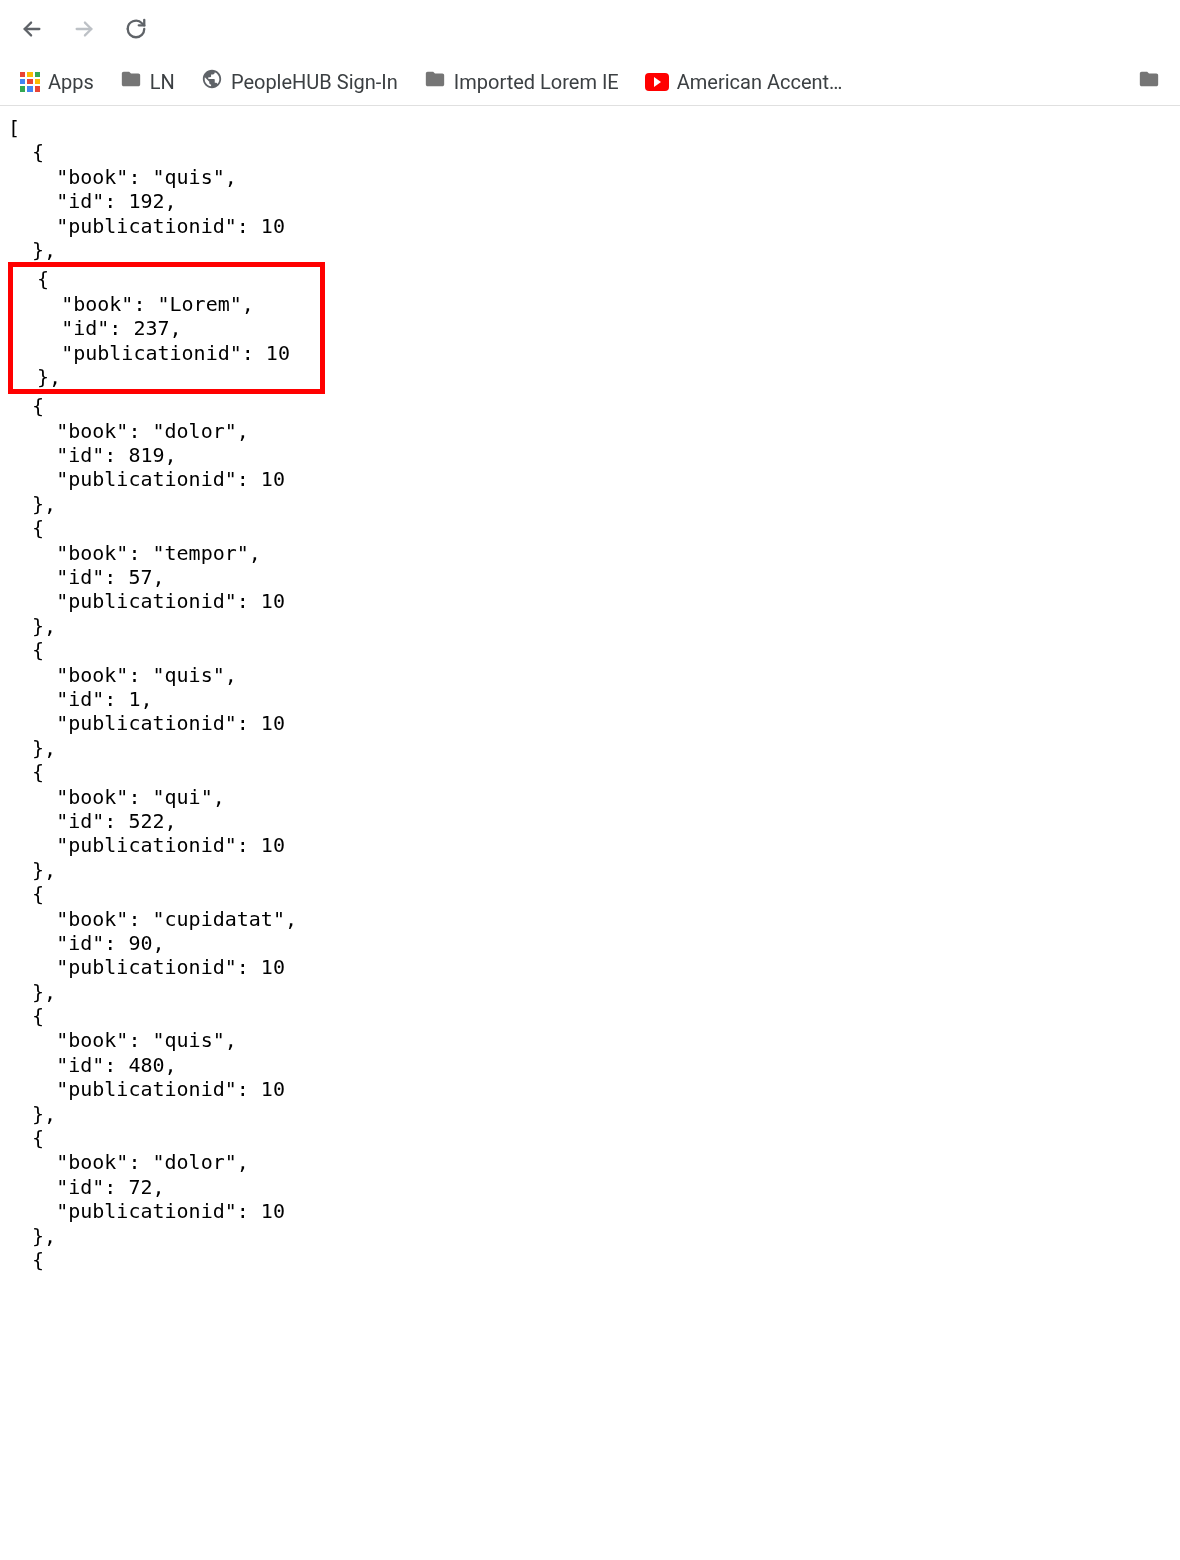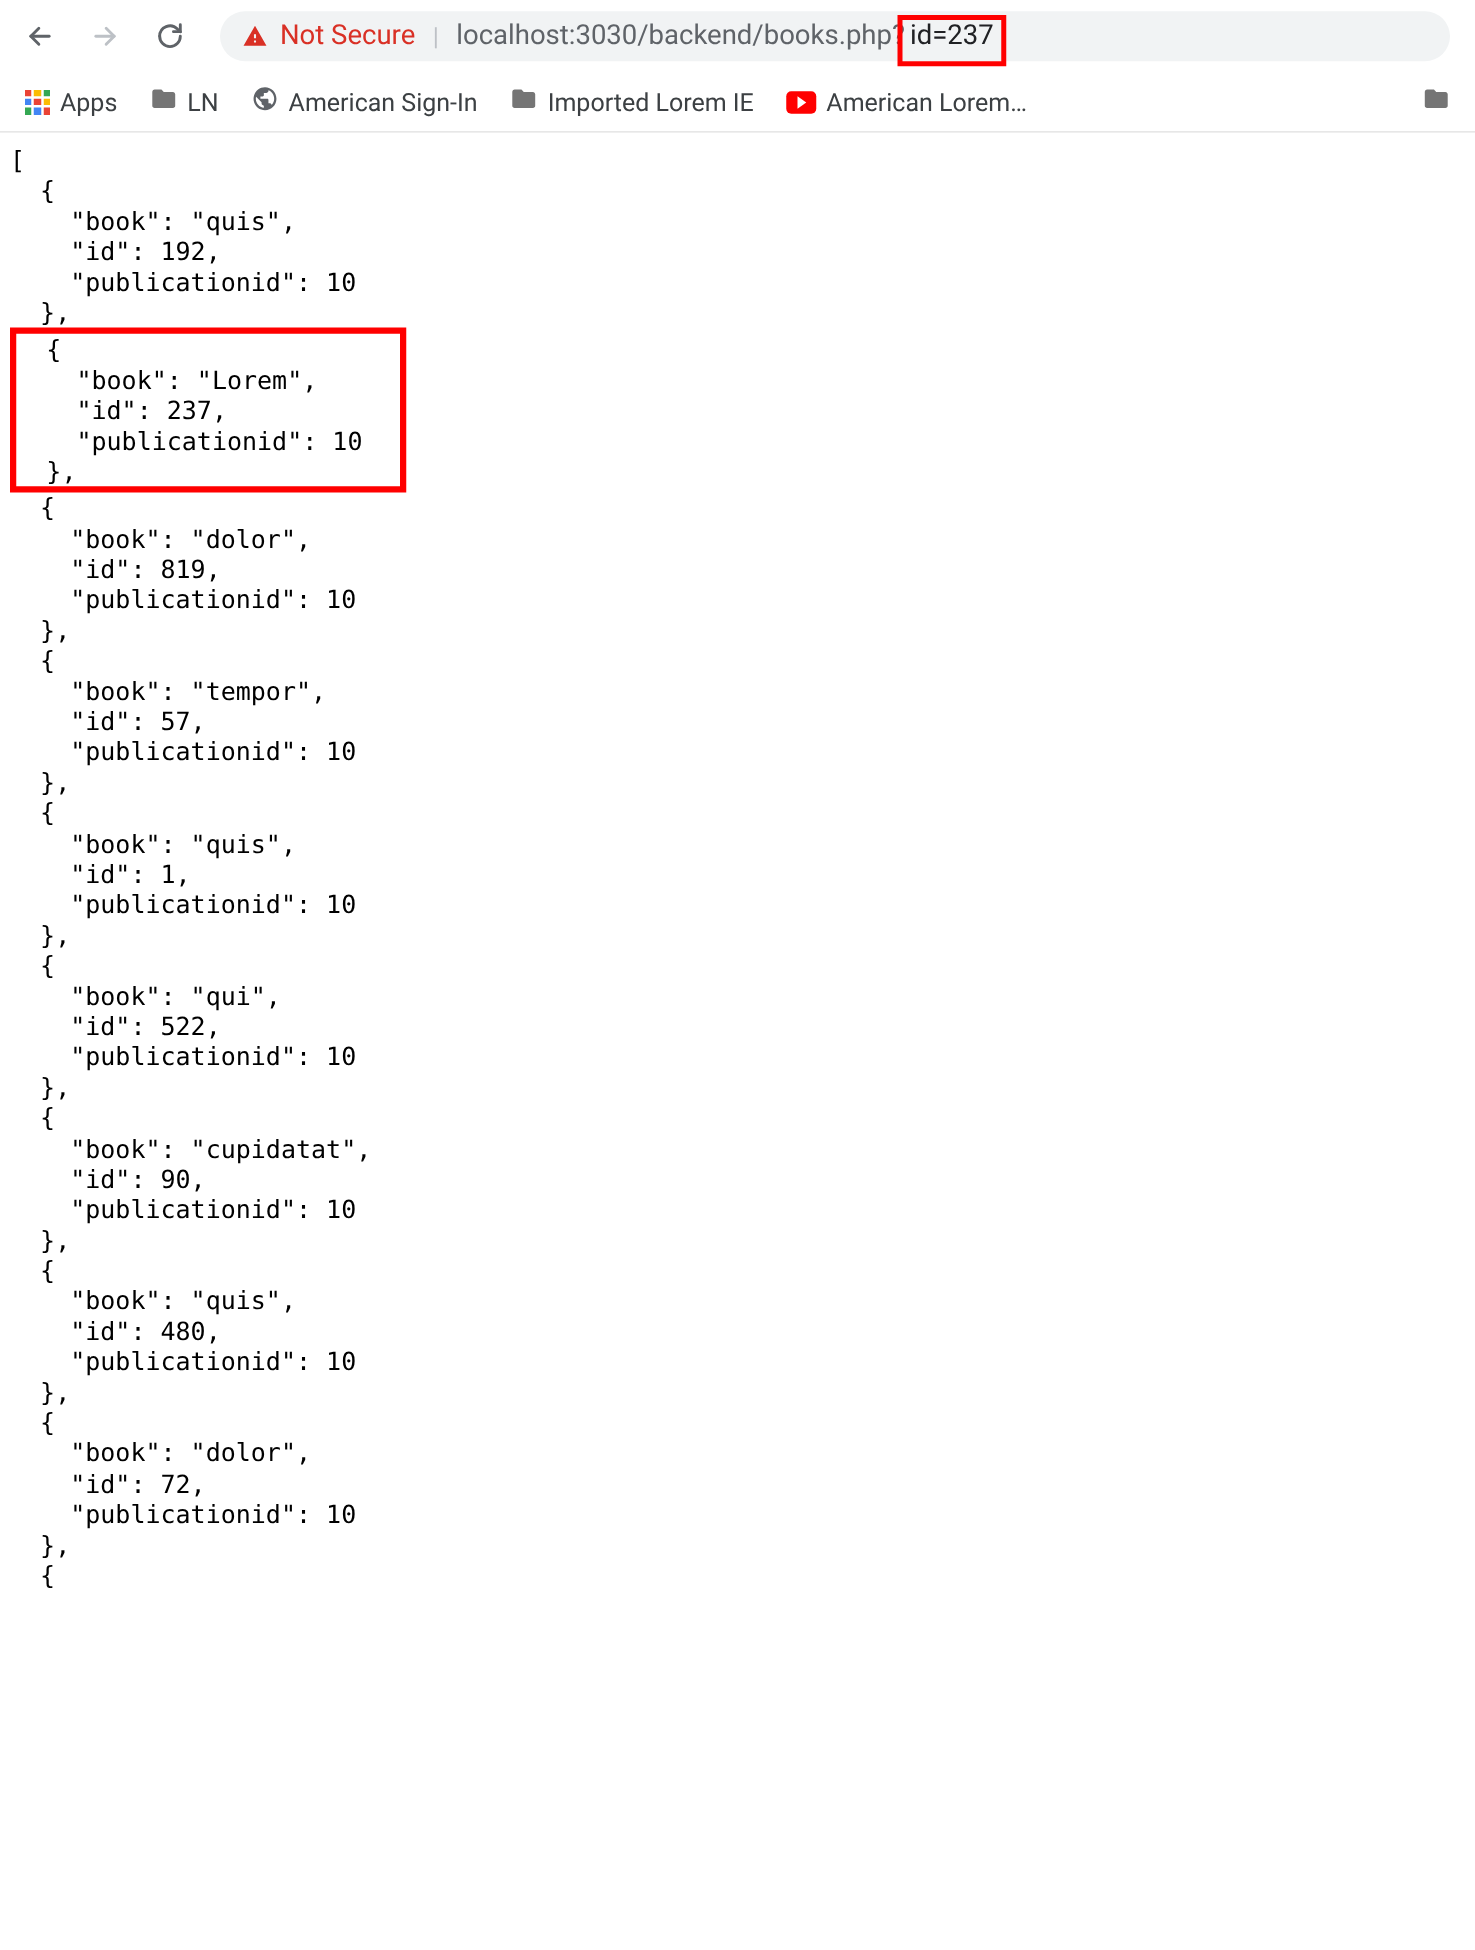--- a/index.html
+++ b/index.html
@@ -55,30 +55,20 @@
         <polyline points="13 5 20 12 13 19"></polyline>
       </svg>
   </div>
   <div class="nav-btn">
     <svg viewBox="0 0 24 24" fill="none" stroke="currentColor" stroke-width="2.5" stroke-linecap="round">
         <path d="M21 2v6h-6"></path>
         <path d="M3 12a9 9 0 0 1 15.5-6.3L21 8"></path>
         <path d="M3 12a9 9 0 0 0 18 0"></path>
       </svg>
   </div>
-  <div class="addr">
-    <span class="warn">
-      <svg viewBox="0 0 24 24">
-          <path fill="#d93025" d="M1 21h22L12 2 1 21zm12-3h-2v-2h2v2zm0-4h-2v-4h2v4z"></path>
-        </svg>
-      <span>Not Secure</span>
-    </span>
-    <span class="sep">|</span>
-    <span class="url"><span class="host">localhost</span><span class="path">:3030/backend/books.php?</span><span class="highlight-url"><span>id=237</span></span></span>
-  </div>
 </div>
 
 <div class="bm-bar">
   <div class="bm-item">
     <span class="apps-icon">
         <span></span>
         <span></span>
         <span></span>
         <span></span>
         <span></span>
@@ -92,31 +82,31 @@
   <div class="bm-item">
     <span class="folder-icon"><svg viewBox="0 0 24 24" fill="currentColor">
           <path d="M10 4H4c-1.1 0-2 .9-2 2v12c0 1.1.9 2 2 2h16c1.1 0 2-.9 2-2V8c0-1.1-.9-2-2-2h-8l-2-2z"></path>
         </svg></span>
     <span>LN</span>
   </div>
   <div class="bm-item">
     <span class="globe-icon"><svg viewBox="0 0 24 24" fill="currentColor">
           <path d="M12 2C6.48 2 2 6.48 2 12s4.48 10 10 10 10-4.48 10-10S17.52 2 12 2zm-1 17.93c-3.95-.49-7-3.85-7-7.93 0-.62.08-1.21.21-1.79L9 15v1c0 1.1.9 2 2 2v1.93zm6.9-2.54c-.26-.81-1-1.39-1.9-1.39h-1v-3c0-.55-.45-1-1-1H8v-2h2c.55 0 1-.45 1-1V7h2c1.1 0 2-.9 2-2v-.41c2.93 1.19 5 4.06 5 7.41 0 2.08-.8 3.97-2.1 5.39z"></path>
         </svg></span>
-    <span>American Sign-In</span>
+    <span>PeopleHUB Sign-In</span>
   </div>
   <div class="bm-item">
     <span class="folder-icon"><svg viewBox="0 0 24 24" fill="currentColor">
           <path d="M10 4H4c-1.1 0-2 .9-2 2v12c0 1.1.9 2 2 2h16c1.1 0 2-.9 2-2V8c0-1.1-.9-2-2-2h-8l-2-2z"></path>
         </svg></span>
     <span>Imported Lorem IE</span>
   </div>
   <div class="bm-item">
     <span class="yt-icon"></span>
-    <span>American Lorem…</span>
+    <span>American Accent…</span>
   </div>
   <div class="bm-item right-folder">
     <span class="folder-icon"><svg viewBox="0 0 24 24" fill="currentColor">
           <path d="M10 4H4c-1.1 0-2 .9-2 2v12c0 1.1.9 2 2 2h16c1.1 0 2-.9 2-2V8c0-1.1-.9-2-2-2h-8l-2-2z"></path>
         </svg></span>
   </div>
 </div>
 
 <div class="content" id="json-content">[
   {

